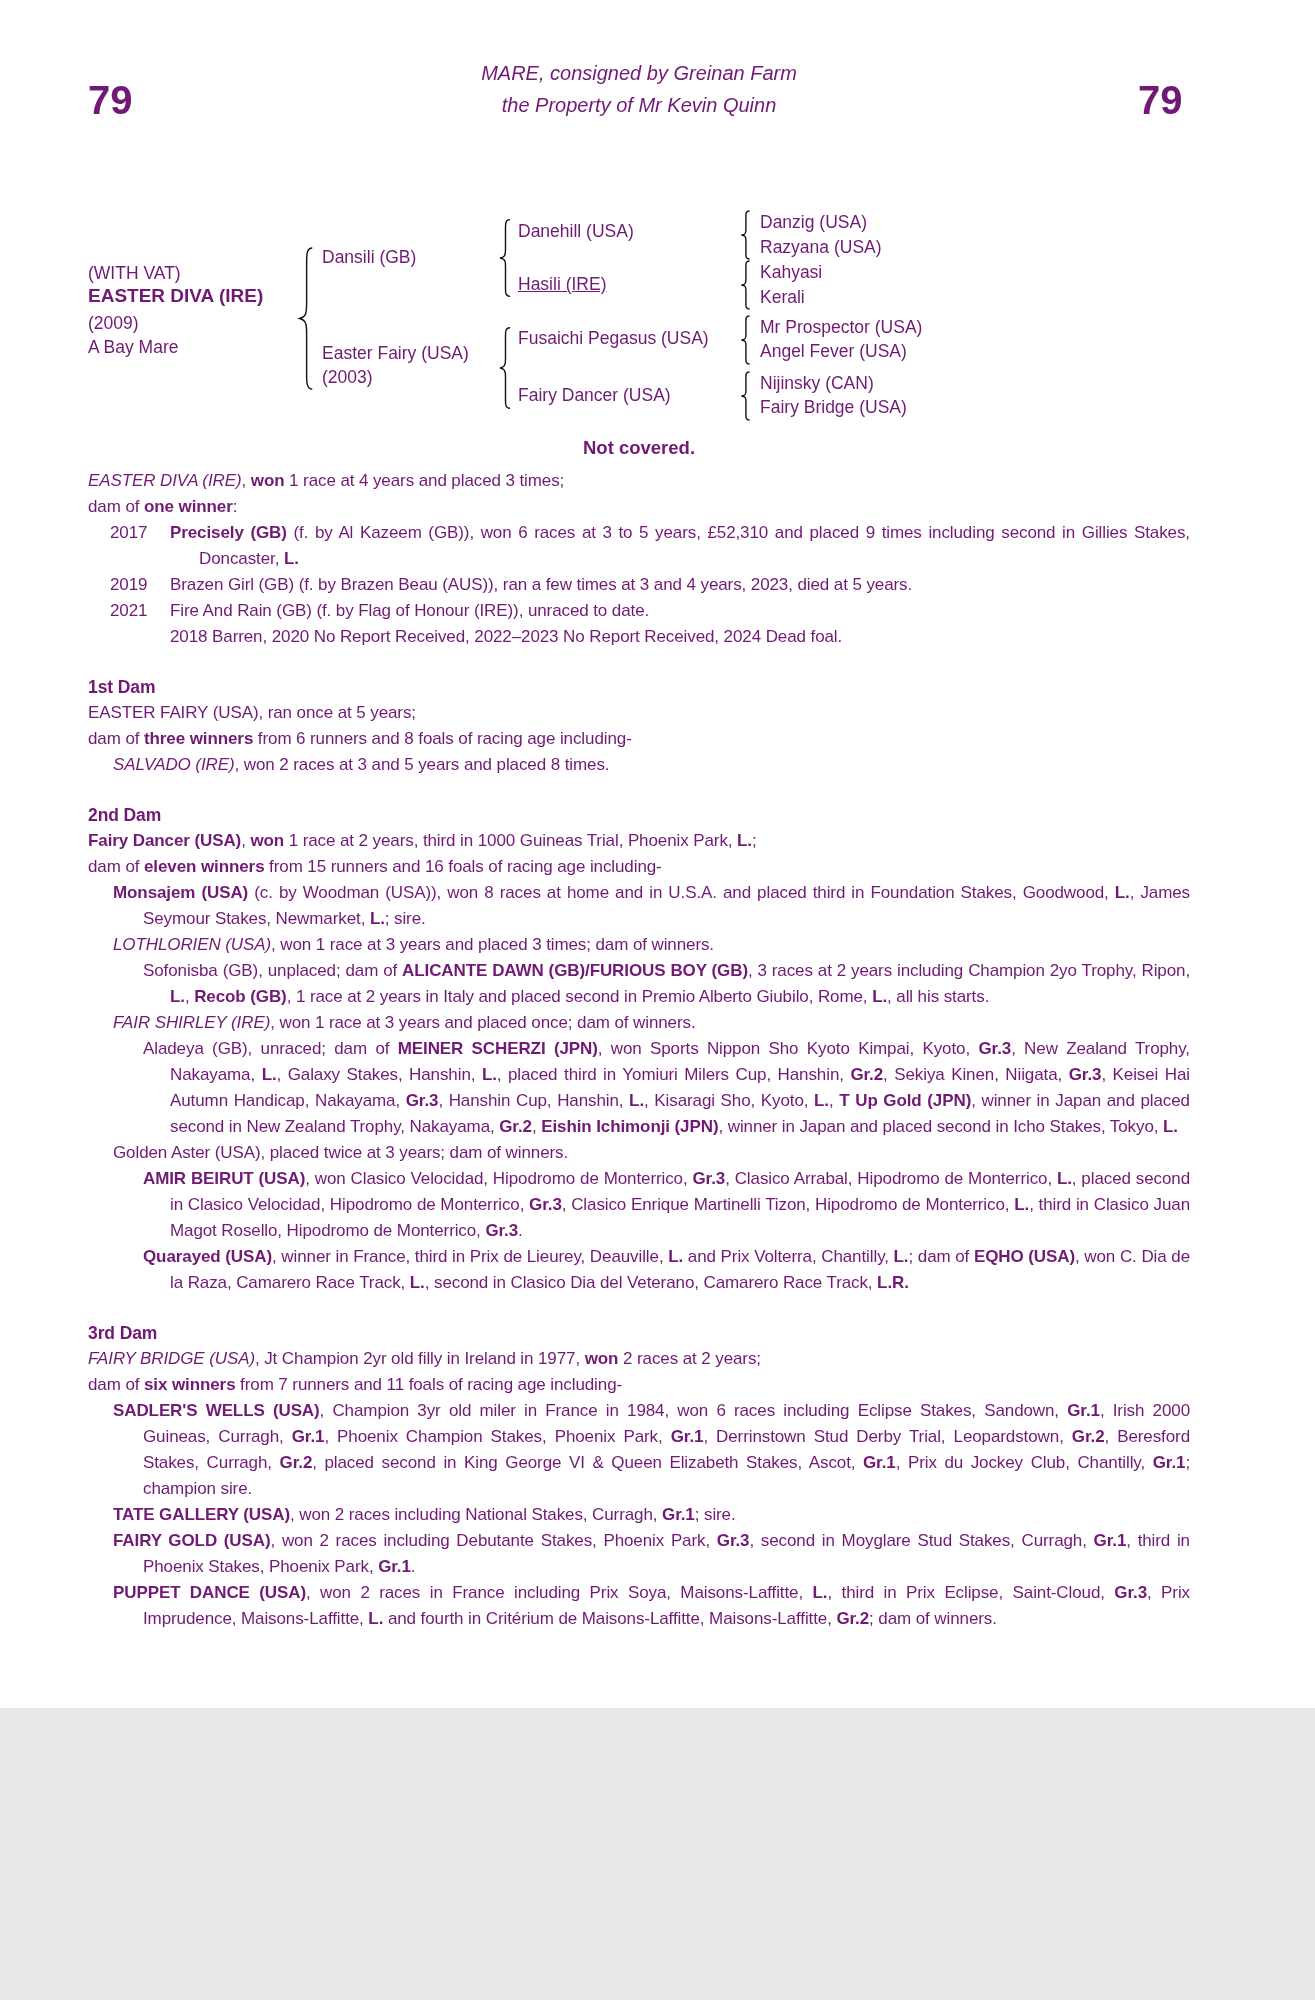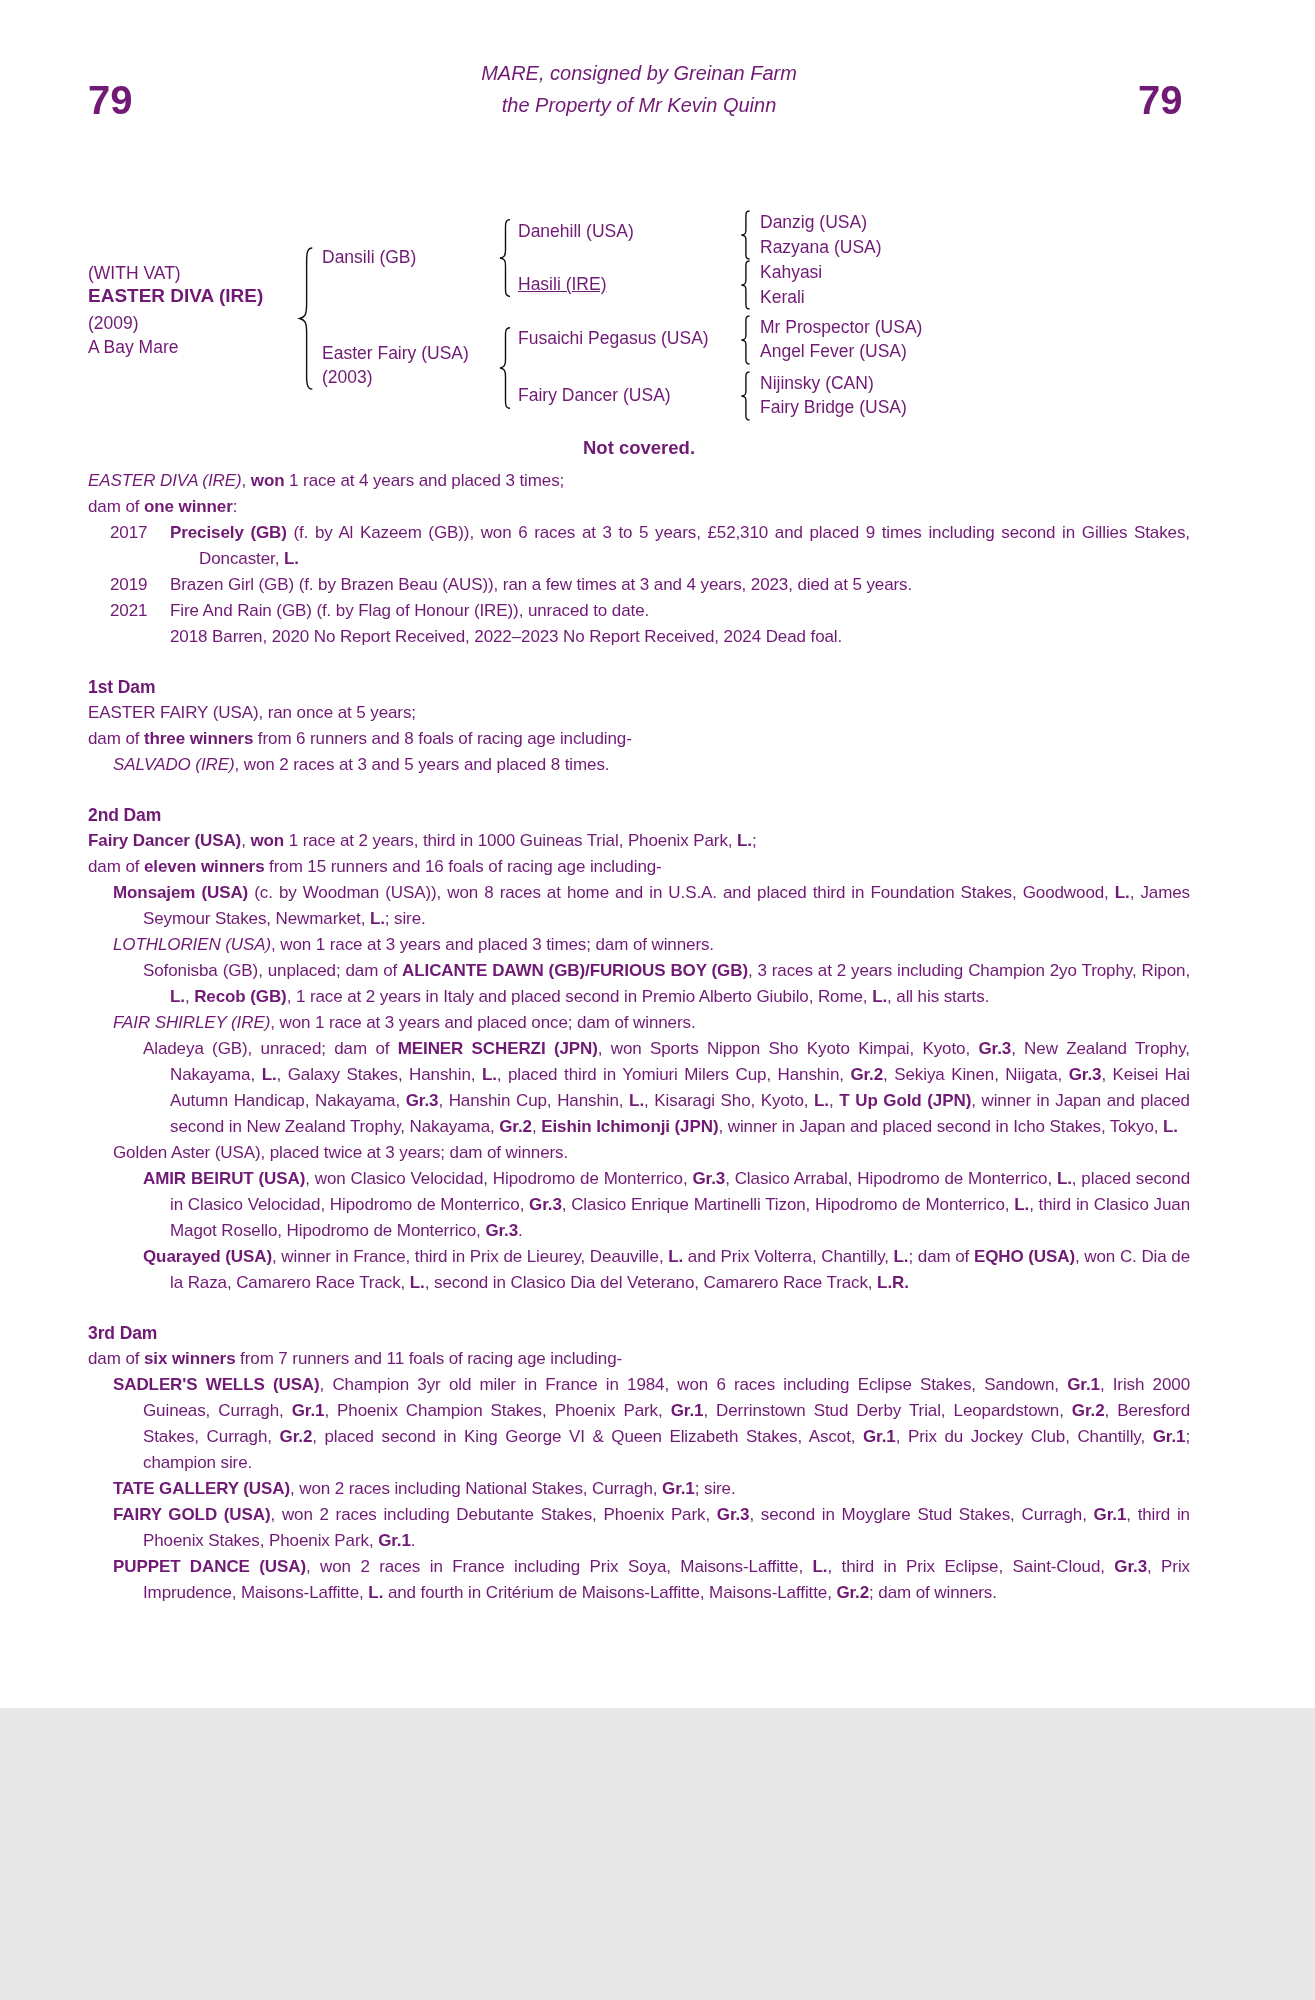--- a/index.html
+++ b/index.html
@@ -121,20 +121,21 @@
       <div class="p" style="padding-left: 0px; text-indent: 0px;"><span class="r-n">dam of </span><span class="r-b">eleven winners</span><span class="r-n"> from 15 runners and 16 foals of racing age including-</span></div>
       <div class="p" style="padding-left: 55px; text-indent: -30px;"><span class="r-b">Monsajem (USA)</span><span class="r-n"> (c. by Woodman (USA)), won 8 races at home and in U.S.A. and placed third in Foundation Stakes, Goodwood, </span><span class="r-b">L.</span><span class="r-n">, James Seymour Stakes, Newmarket, </span><span class="r-b">L.</span><span class="r-n">; sire.</span></div>
       <div class="p" style="padding-left: 55px; text-indent: -30px;"><span class="r-i">LOTHLORIEN (USA)</span><span class="r-n">, won 1 race at 3 years and placed 3 times; dam of winners.</span></div>
       <div class="p" style="padding-left: 82px; text-indent: -27px;"><span class="r-n">Sofonisba (GB), unplaced; dam of </span><span class="r-b">ALICANTE DAWN (GB)/FURIOUS BOY (GB)</span><span class="r-n">, 3 races at 2 years including Champion 2yo Trophy, Ripon, </span><span class="r-b">L.</span><span class="r-n">, </span><span class="r-b">Recob (GB)</span><span class="r-n">, 1 race at 2 years in Italy and placed second in Premio Alberto Giubilo, Rome, </span><span class="r-b">L.</span><span class="r-n">, all his starts.</span></div>
       <div class="p" style="padding-left: 55px; text-indent: -30px;"><span class="r-i">FAIR SHIRLEY (IRE)</span><span class="r-n">, won 1 race at 3 years and placed once; dam of winners.</span></div>
       <div class="p" style="padding-left: 82px; text-indent: -27px;"><span class="r-n">Aladeya (GB), unraced; dam of </span><span class="r-b">MEINER SCHERZI (JPN)</span><span class="r-n">, won Sports Nippon Sho Kyoto Kimpai, Kyoto, </span><span class="r-b">Gr.3</span><span class="r-n">, New Zealand Trophy, Nakayama, </span><span class="r-b">L.</span><span class="r-n">, Galaxy Stakes, Hanshin, </span><span class="r-b">L.</span><span class="r-n">, placed third in Yomiuri Milers Cup, Hanshin, </span><span class="r-b">Gr.2</span><span class="r-n">, Sekiya Kinen, Niigata, </span><span class="r-b">Gr.3</span><span class="r-n">, Keisei Hai Autumn Handicap, Nakayama, </span><span class="r-b">Gr.3</span><span class="r-n">, Hanshin Cup, Hanshin, </span><span class="r-b">L.</span><span class="r-n">, Kisaragi Sho, Kyoto, </span><span class="r-b">L.</span><span class="r-n">, </span><span class="r-b">T Up Gold (JPN)</span><span class="r-n">, winner in Japan and placed second in New Zealand Trophy, Nakayama, </span><span class="r-b">Gr.2</span><span class="r-n">, </span><span class="r-b">Eishin Ichimonji (JPN)</span><span class="r-n">, winner in Japan and placed second in Icho Stakes, Tokyo, </span><span class="r-b">L.</span></div>
       <div class="p" style="padding-left: 55px; text-indent: -30px;"><span class="r-n">Golden Aster (USA), placed twice at 3 years; dam of winners.</span></div>
       <div class="p" style="padding-left: 82px; text-indent: -27px;"><span class="r-b">AMIR BEIRUT (USA)</span><span class="r-n">, won Clasico Velocidad, Hipodromo de Monterrico, </span><span class="r-b">Gr.3</span><span class="r-n">, Clasico Arrabal, Hipodromo de Monterrico, </span><span class="r-b">L.</span><span class="r-n">, placed second in Clasico Velocidad, Hipodromo de Monterrico, </span><span class="r-b">Gr.3</span><span class="r-n">, Clasico Enrique Martinelli Tizon, Hipodromo de Monterrico, </span><span class="r-b">L.</span><span class="r-n">, third in Clasico Juan Magot Rosello, Hipodromo de Monterrico, </span><span class="r-b">Gr.3</span><span class="r-n">.</span></div>
       <div class="p" style="padding-left: 82px; text-indent: -27px;"><span class="r-b">Quarayed (USA)</span><span class="r-n">, winner in France, third in Prix de Lieurey, Deauville, </span><span class="r-b">L.</span><span class="r-n"> and Prix Volterra, Chantilly, </span><span class="r-b">L.</span><span class="r-n">; dam of </span><span class="r-b">EQHO (USA)</span><span class="r-n">, won C. Dia de la Raza, Camarero Race Track, </span><span class="r-b">L.</span><span class="r-n">, second in Clasico Dia del Veterano, Camarero Race Track, </span><span class="r-b">L.R.</span></div>
       <div class="h"><span class="r-b">3rd Dam</span></div>
+      <div class="p" style="padding-left: 0px; text-indent: 0px;"><span class="r-i">FAIRY BRIDGE (USA)</span><span class="r-n">, Jt Champion 2yr old filly in Ireland in 1977, </span><span class="r-b">won</span><span class="r-n"> 2 races at 2 years;</span></div>
       <div class="p" style="padding-left: 0px; text-indent: 0px;"><span class="r-n">dam of </span><span class="r-b">six winners</span><span class="r-n"> from 7 runners and 11 foals of racing age including-</span></div>
       <div class="p" style="padding-left: 55px; text-indent: -30px;"><span class="r-b">SADLER'S WELLS (USA)</span><span class="r-n">, Champion 3yr old miler in France in 1984, won 6 races including Eclipse Stakes, Sandown, </span><span class="r-b">Gr.1</span><span class="r-n">, Irish 2000 Guineas, Curragh, </span><span class="r-b">Gr.1</span><span class="r-n">, Phoenix Champion Stakes, Phoenix Park, </span><span class="r-b">Gr.1</span><span class="r-n">, Derrinstown Stud Derby Trial, Leopardstown, </span><span class="r-b">Gr.2</span><span class="r-n">, Beresford Stakes, Curragh, </span><span class="r-b">Gr.2</span><span class="r-n">, placed second in King George VI &amp; Queen Elizabeth Stakes, Ascot, </span><span class="r-b">Gr.1</span><span class="r-n">, Prix du Jockey Club, Chantilly, </span><span class="r-b">Gr.1</span><span class="r-n">; champion sire.</span></div>
       <div class="p" style="padding-left: 55px; text-indent: -30px;"><span class="r-b">TATE GALLERY (USA)</span><span class="r-n">, won 2 races including National Stakes, Curragh, </span><span class="r-b">Gr.1</span><span class="r-n">; sire.</span></div>
       <div class="p" style="padding-left: 55px; text-indent: -30px;"><span class="r-b">FAIRY GOLD (USA)</span><span class="r-n">, won 2 races including Debutante Stakes, Phoenix Park, </span><span class="r-b">Gr.3</span><span class="r-n">, second in Moyglare Stud Stakes, Curragh, </span><span class="r-b">Gr.1</span><span class="r-n">, third in Phoenix Stakes, Phoenix Park, </span><span class="r-b">Gr.1</span><span class="r-n">.</span></div>
       <div class="p" style="padding-left: 55px; text-indent: -30px;"><span class="r-b">PUPPET DANCE (USA)</span><span class="r-n">, won 2 races in France including Prix Soya, Maisons-Laffitte, </span><span class="r-b">L.</span><span class="r-n">, third in Prix Eclipse, Saint-Cloud, </span><span class="r-b">Gr.3</span><span class="r-n">, Prix Imprudence, Maisons-Laffitte, </span><span class="r-b">L.</span><span class="r-n"> and fourth in Critérium de Maisons-Laffitte, Maisons-Laffitte, </span><span class="r-b">Gr.2</span><span class="r-n">; dam of winners.</span></div>
     </main>
 
 </div>
 
 </body></html>

